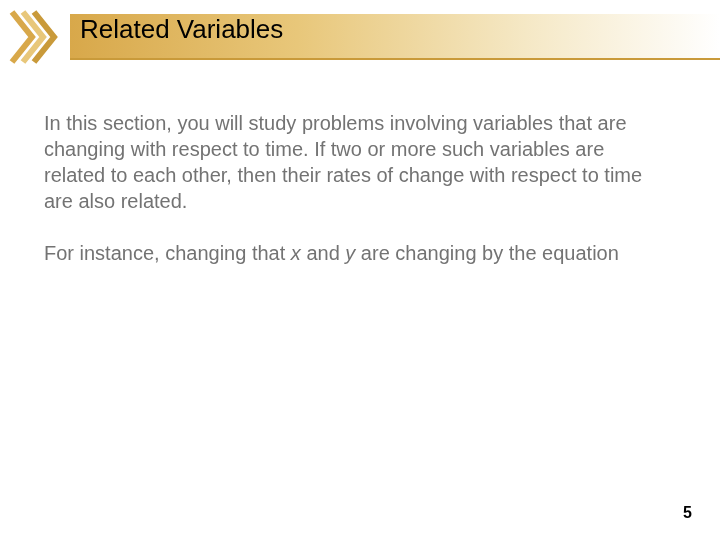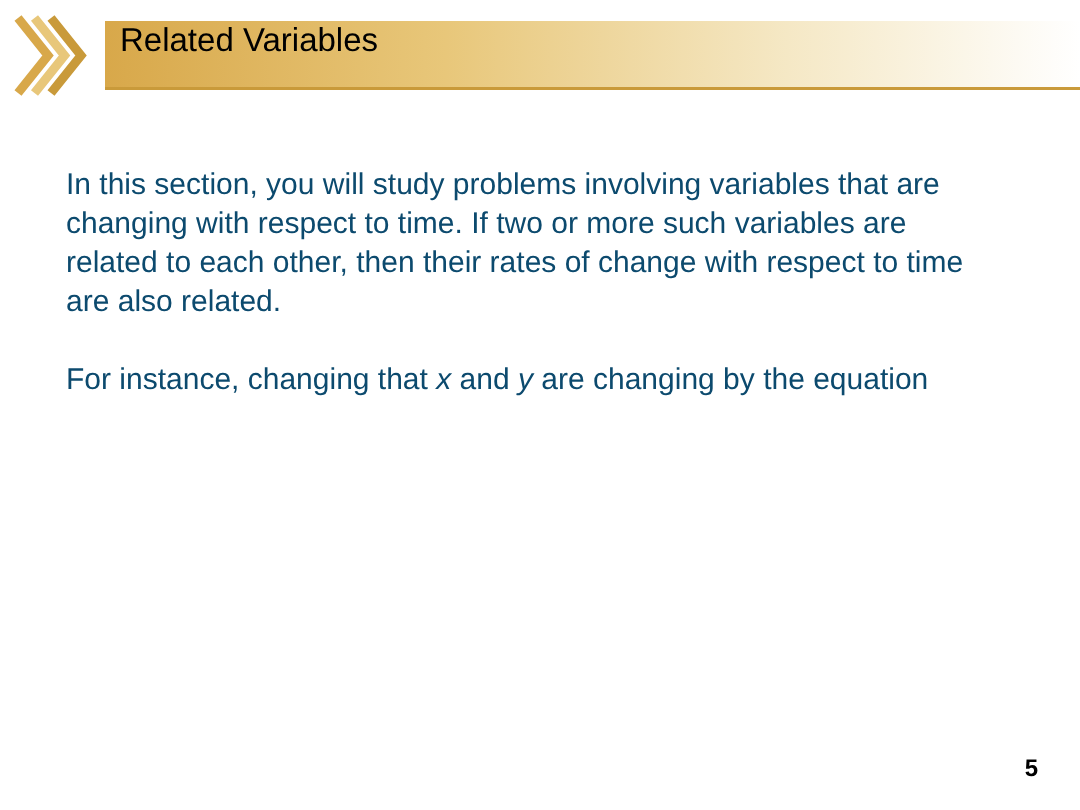--- a/index.html
+++ b/index.html
@@ -24,33 +24,33 @@
       position: absolute;
       top: 8px;
       left: 8px;
       width: 58px;
       height: 58px;
     }
     .title-text {
       position: absolute;
       top: 14px;
       left: 80px;
-      font-size: 22px;
+      font-size: 26px;
       font-weight: 400;
       color: #000;
       z-index: 2;
     }
     .content {
       position: absolute;
       top: 110px;
       left: 44px;
       right: 60px;
       font-size: 20px;
       line-height: 1.3;
-      color: #0c4a6e;
+      color: #737373;
     }
     .para { margin-bottom: 26px; }
     .equation-line {
       padding-left: 100px;
     }
     .ital { font-style: italic; }
     .page-num {
       position: absolute;
       bottom: 18px;
       right: 28px;

